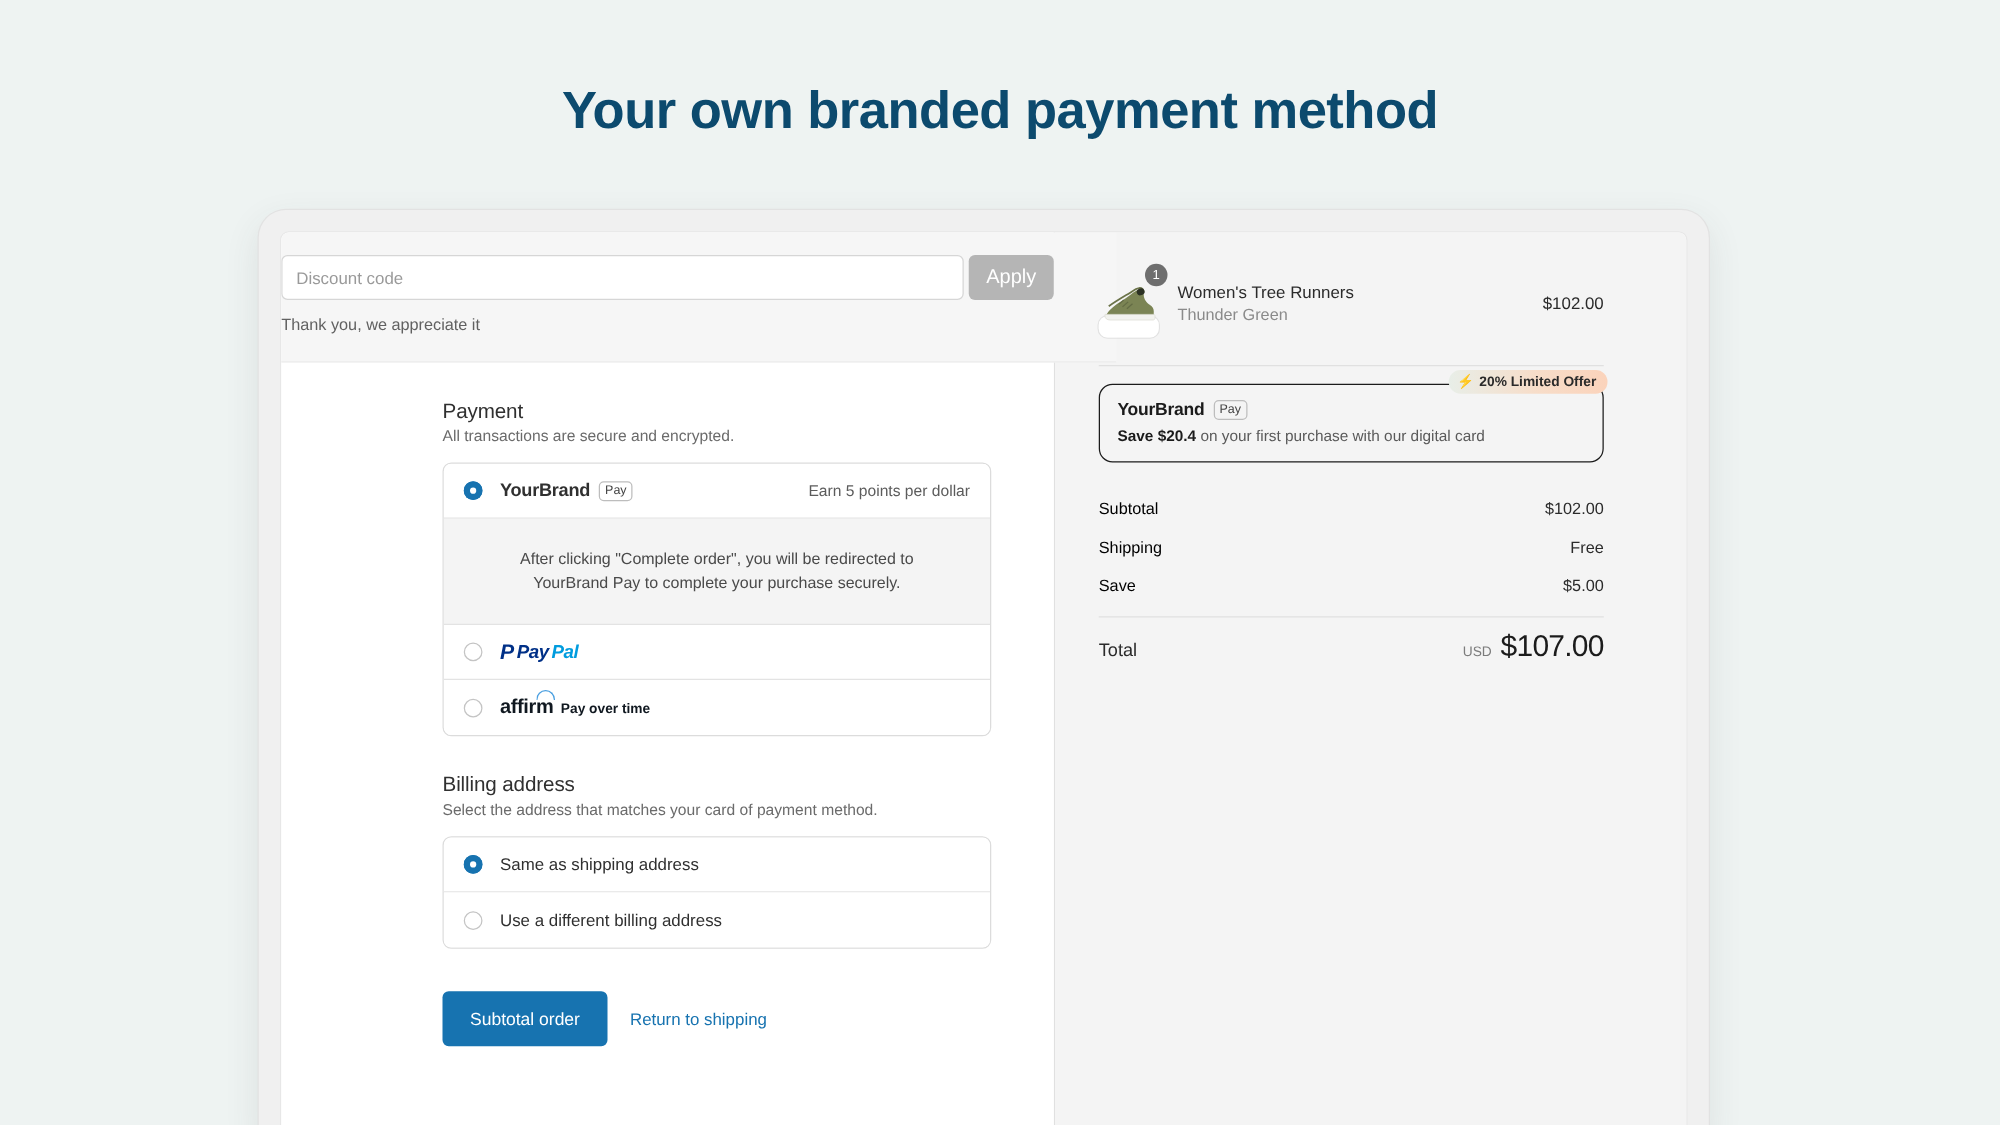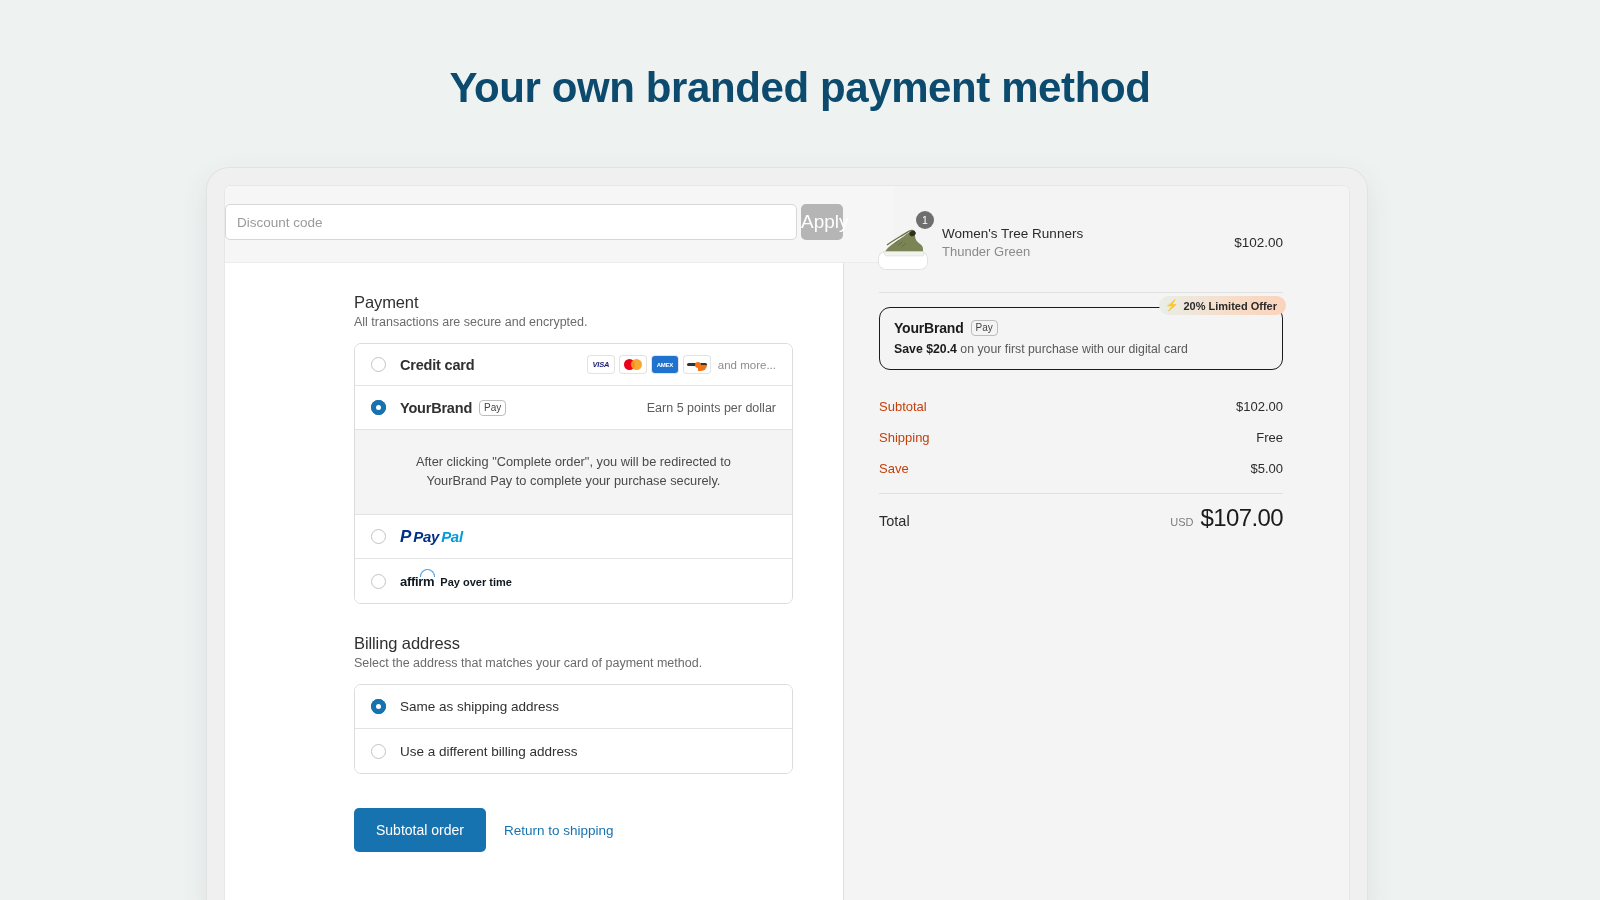--- a/index.html
+++ b/index.html
@@ -63,24 +63,24 @@
     border-radius: 5px;
     background: #fff;
     padding: 0 11px;
     font-size: 13.5px;
     color: #303030;
     font-family: "Liberation Sans", sans-serif;
     outline: none;
   }
   .discount-input::placeholder { color: #9a9a9a; }
   .apply-btn {
-    width: 42px; height: 36px;
+    width: 68px; height: 36px;
     background: #b5b5b5;
     border: none; border-radius: 5px;
-    color: #fff; font-size: 19px;
+    color: #fff; font-size: 16px;
     font-family: "Liberation Sans", sans-serif;
     cursor: pointer;
   }
   .discount-note {
     margin-top: 12px;
     font-size: 13px;
     color: #616161;
   }
 
   .section { padding-top: 30px; }
@@ -187,21 +187,21 @@
   }
 
   
   .paypal { display: flex; align-items: center; gap: 2px; }
   .pp-mark { font-size: 17px; font-weight: bold; color: #003087; line-height: 1; font-style: italic; }
   .pp-pay { font-size: 15px; font-weight: bold; color: #003087; font-style: italic; letter-spacing: -.3px; }
   .pp-pal { font-size: 15px; font-weight: bold; color: #009cde; font-style: italic; letter-spacing: -.3px; }
 
   
   .affirm { display: flex; align-items: baseline; gap: 6px; }
-  .af-word { position: relative; font-size: 13px; font-weight: bold; color: #101820; letter-spacing: -.3px; }
+  .af-word { position: relative; font-size: 16px; font-weight: bold; color: #101820; letter-spacing: -.3px; }
   .af-arc {
     position: absolute; right: -1px; top: -5px;
     width: 15px; height: 8px;
     border: 1.6px solid #4a9fe0;
     border-bottom: none;
     border-radius: 9px 9px 0 0;
   }
   .af-tag { font-size: 11px; font-weight: bold; color: #101820; }
 
   .actions {
@@ -277,21 +277,21 @@
     padding: 0 9px 0 7px;
     border-radius: 10px;
     background: linear-gradient(90deg, #e8eee8 0%, #f7ddc9 55%, #fbd3bb 100%);
     font-size: 11px; font-weight: bold; color: #2a2a2a;
     white-space: nowrap;
   }
   .bolt { font-size: 11px; color: #1b1b1b; }
 
   .totals { margin-top: 24px; }
   .t-row { display: flex; align-items: center; height: 24px; margin-bottom: 7px; }
-  .t-label { font-size: 13px; color: #c2410c; }
+  .t-label { font-size: 13px; color: #000000; }
   .t-val { margin-left: auto; font-size: 13px; color: #2b2b2b; }
   .t-hr { height: 1px; background: #e0e0e0; margin: 13px 0 0 0; }
   .grand {
     display: flex; align-items: baseline;
     margin-top: 10px;
   }
   .grand-label { font-size: 14.5px; color: #2b2b2b; }
   .grand-right { margin-left: auto; display: flex; align-items: baseline; gap: 7px; }
   .usd { font-size: 11px; color: #7c7c7c; }
   .grand-val { font-size: 24px; color: #1b1b1b; letter-spacing: -.6px; }
@@ -304,52 +304,31 @@
 <div class="device">
   <div class="screen">
 
     <div class="left-pane">
 
       <div class="discount-block">
         <div class="discount-row">
           <input class="discount-input" type="text" placeholder="Discount code" style="">
           <button class="apply-btn">Apply</button>
         </div>
+        <div class="discount-note">Thank you, we appreciate it</div>
       </div>
 
       <div class="left-inner">
 
         <div class="section">
           <div class="section-title">Payment</div>
           <div class="section-sub">All transactions are secure and encrypted.</div>
 
           <div class="opt-group">
 
-            <div class="opt-row">
-              <span class="radio"></span>
-              <span class="opt-label bold">Credit card</span>
-              <span class="opt-right">
-                <span class="cardlogo visa">VISA</span>
-                <span class="cardlogo">
-                  <span class="mc-wrap">
-                      <span class="mc-c l"></span>
-                      <span class="mc-c r"></span>
-                    </span>
-                </span>
-                <span class="cardlogo amex">AMEX</span>
-                <span class="cardlogo">
-                  <span class="disc-wrap">
-                      <span class="disc-line"></span>
-                      <span class="disc-dot"></span>
-                      <span class="disc-sw"></span>
-                    </span>
-                </span>
-                <span class="and-more">and more...</span>
-              </span>
-            </div>
 
             <div class="opt-row tall">
               <span class="radio checked"></span>
               <span class="opt-label bold">YourBrand</span>
               <span class="pay-chip">Pay</span>
               <span class="opt-right">
                 <span class="opt-meta">Earn 5 points per dollar</span>
               </span>
             </div>
 

